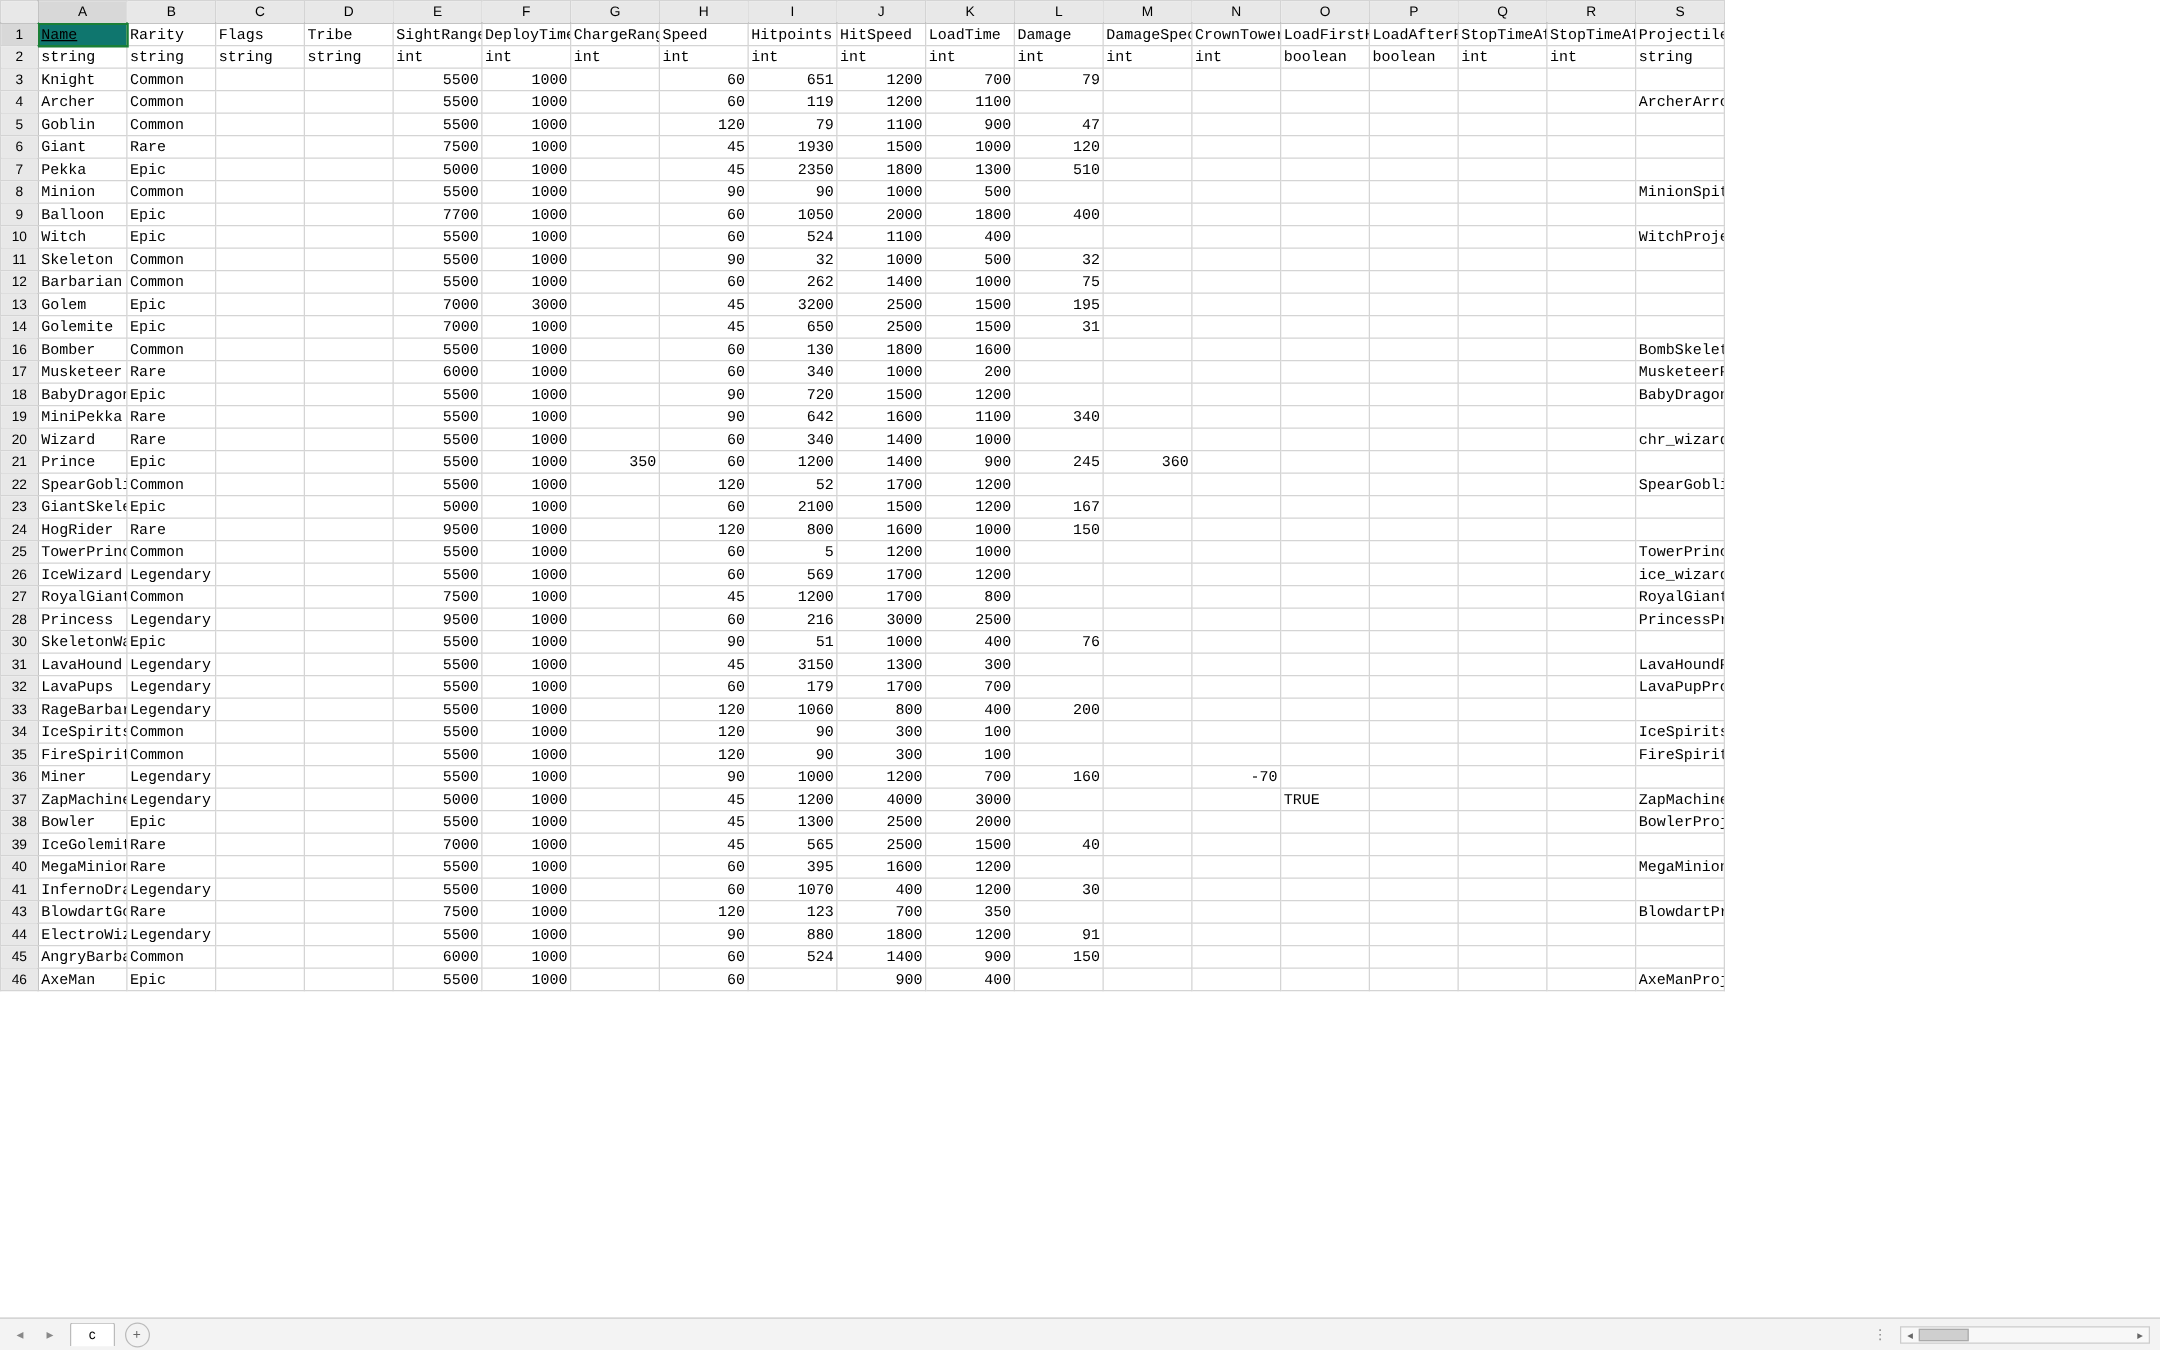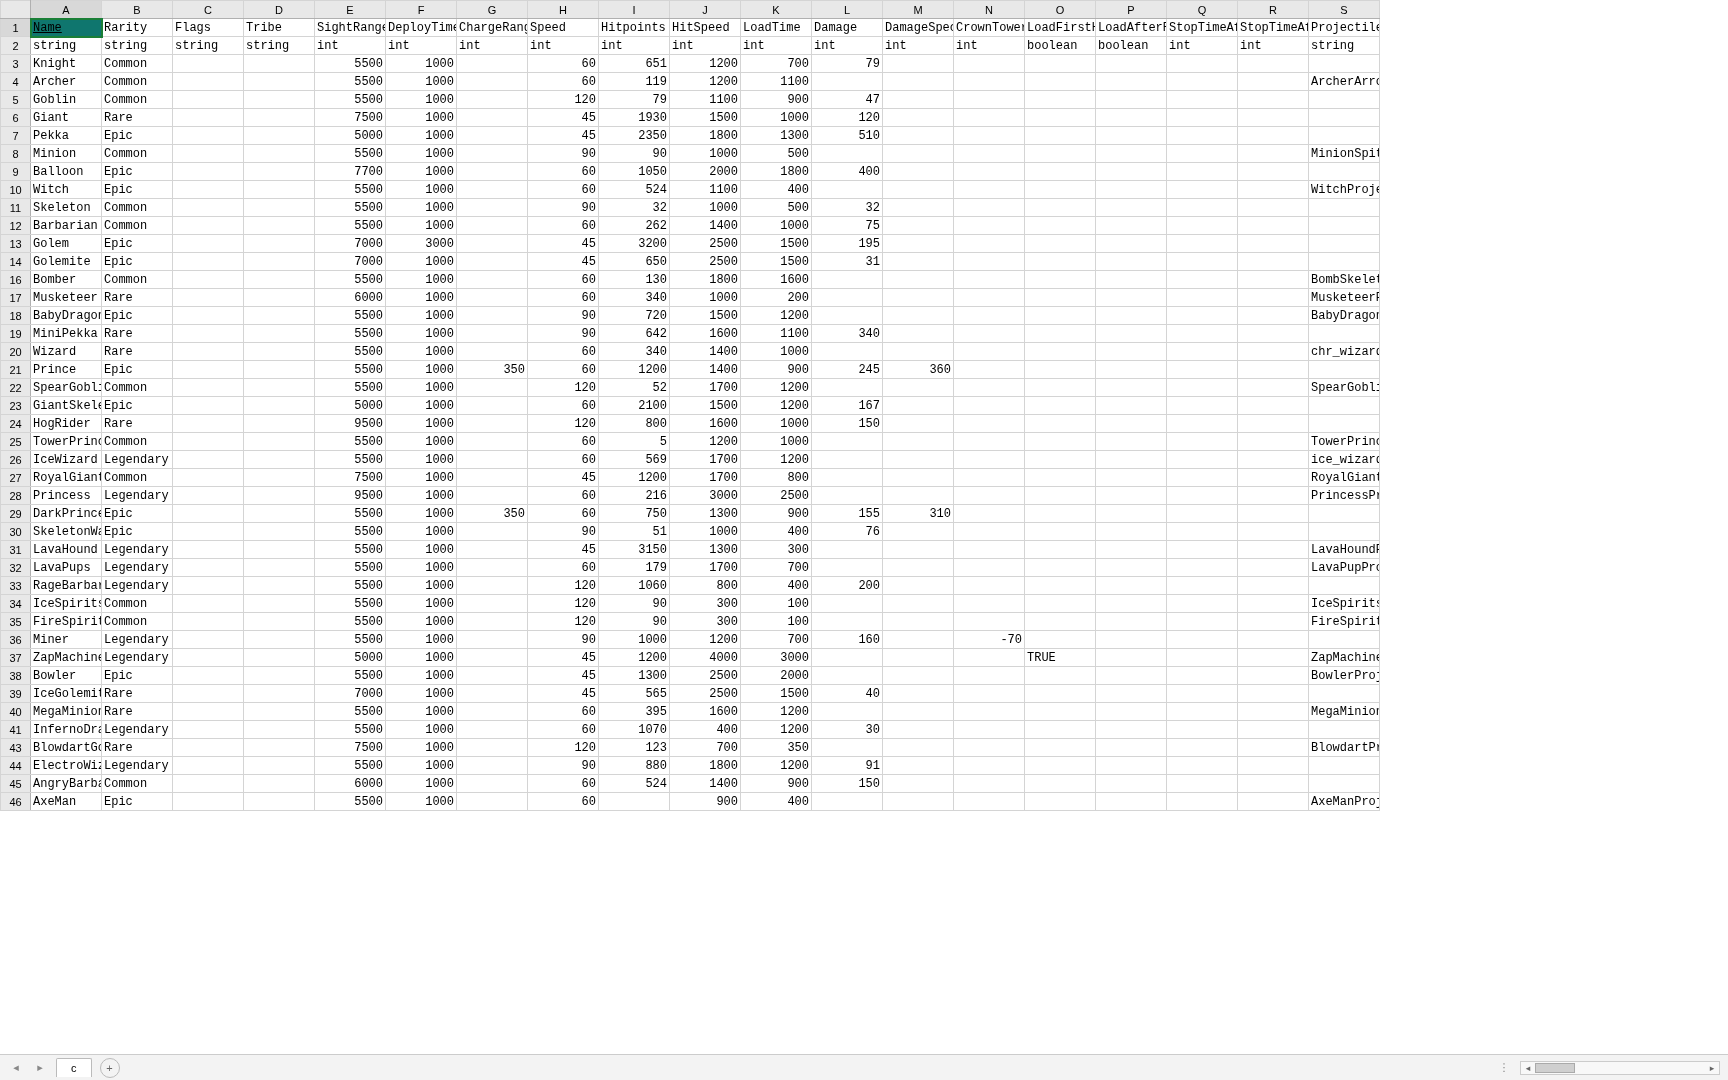--- a/index.html
+++ b/index.html
@@ -768,42 +768,20 @@
             <td class="data-cell"></td>
             <td class="data-cell"></td>
             <td class="data-cell"></td>
             <td class="data-cell"></td>
             <td class="data-cell"></td>
             <td class="data-cell"></td>
             <td class="data-cell"></td>
             <td class="data-cell">PrincessProjectile</td>
           </tr>
           <tr>
-            <td class="row-header">29</td>
-            <td class="data-cell">DarkPrince</td>
-            <td class="data-cell">Epic</td>
-            <td class="data-cell"></td>
-            <td class="data-cell"></td>
-            <td class="data-cell num">5500</td>
-            <td class="data-cell num">1000</td>
-            <td class="data-cell num">350</td>
-            <td class="data-cell num">60</td>
-            <td class="data-cell num">750</td>
-            <td class="data-cell num">1300</td>
-            <td class="data-cell num">900</td>
-            <td class="data-cell num">155</td>
-            <td class="data-cell num">310</td>
-            <td class="data-cell"></td>
-            <td class="data-cell"></td>
-            <td class="data-cell"></td>
-            <td class="data-cell"></td>
-            <td class="data-cell"></td>
-            <td class="data-cell"></td>
-          </tr>
-          <tr>
             <td class="row-header">30</td>
             <td class="data-cell">SkeletonWarrior</td>
             <td class="data-cell">Epic</td>
             <td class="data-cell"></td>
             <td class="data-cell"></td>
             <td class="data-cell num">5500</td>
             <td class="data-cell num">1000</td>
             <td class="data-cell"></td>
             <td class="data-cell num">90</td>
             <td class="data-cell num">51</td>

